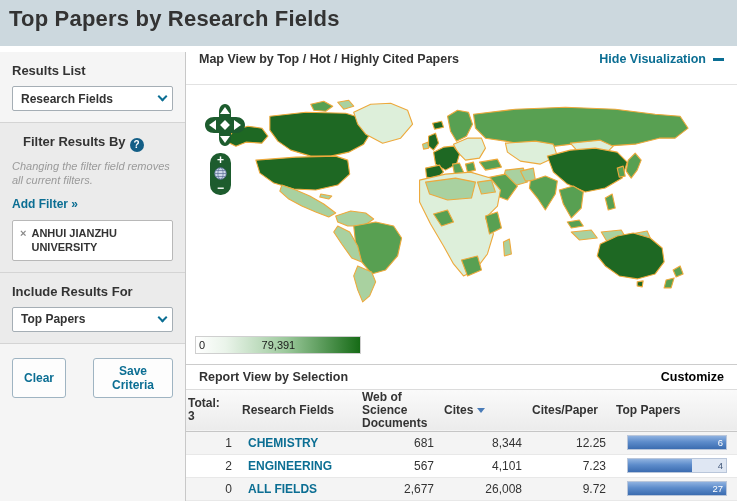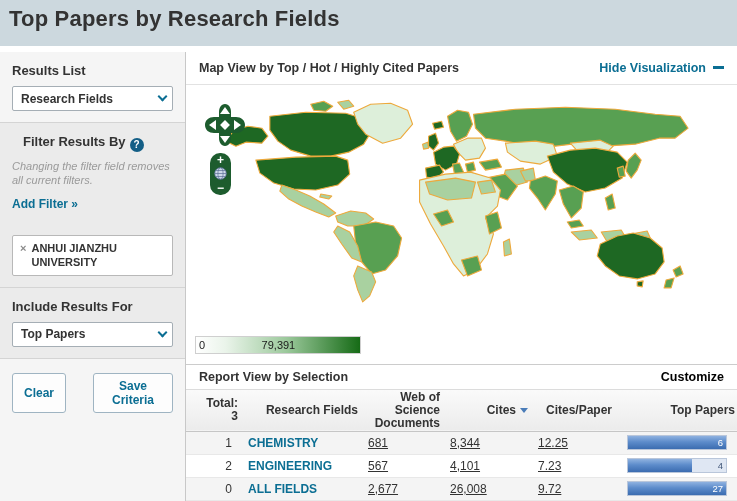--- a/index.html
+++ b/index.html
@@ -26,32 +26,32 @@
   .dropdown { height:25px; background:#fff; border:1px solid #a5aeb5; border-radius:2px;
               display:flex; align-items:center; justify-content:space-between;
               padding:0 6px 0 8px; cursor:pointer; }
   .dropdown .dd-text { font-size:12px; font-weight:bold; color:#333; }
   .chev { width:7px; height:7px; border-right:2px solid #0b6e93; border-bottom:2px solid #0b6e93;
           transform:rotate(45deg); margin-top:-4px; }
   .help-circle { display:inline-flex; align-items:center; justify-content:center;
                  width:14px; height:14px; border-radius:50%; background:#135e86; color:#fff;
                  font-size:10px; font-weight:bold; vertical-align:-2px; margin-left:4px; }
   .filter-note { font-size:11px; font-style:italic; color:#9a9a9a; line-height:1.35; margin:7px 0 6px; }
-  .add-filter { font-size:12px; font-weight:bold; color:#0b6e93; text-decoration:none; display:inline-block; margin-bottom:24px; cursor:pointer; }
+  .add-filter { font-size:12px; font-weight:bold; color:#0b6e93; text-decoration:none; display:inline-block; margin-bottom:9px; cursor:pointer; }
   .filter-tag { background:#fff; border:1px solid #b8b8b8; border-radius:2px; padding:5px 6px;
                 display:flex; align-items:flex-start; }
   .tag-x { color:#8a8a8a; font-size:11px; font-weight:bold; margin:1px 5px 0 1px; cursor:pointer; }
   .tag-text { font-size:11px; font-weight:bold; color:#333; line-height:1.3; }
   .btn-row { display:flex; gap:27px; padding-top:3px; }
   .btn { background:#fdfdfd; border:1px solid #9fb4c2; border-radius:3px; color:#0b6e93;
          font-size:12px; font-weight:bold; padding:5px 11px; cursor:pointer; }
 
   
   .map-header { height:34px; border-bottom:1px solid #e2e2e2; display:flex;
-                align-items:center; justify-content:space-between; padding:0 13px; }
+                align-items:flex-start; justify-content:space-between; padding:0 13px; }
   .map-title { font-size:12.5px; font-weight:bold; color:#333; }
   .hide-link { font-size:12.5px; font-weight:bold; color:#0b6e93; cursor:pointer; display:flex; align-items:center; }
   .minus-glyph { display:inline-block; width:11px; height:3px; background:#0b6e93; margin-left:7px; }
   .map-area { position:relative; height:292px; background:#fff; overflow:hidden; }
   .map-svg { position:absolute; left:0; top:0; }
 
   .pan-ctl { position:absolute; left:16px; top:18px; cursor:pointer; }
   .zoom-pill { position:absolute; left:24px; top:68px; width:21px; height:42px; background:#1d5c2e;
                border-radius:10px; display:flex; flex-direction:column; align-items:center;
                justify-content:space-between; padding:2px 0; cursor:pointer; }
@@ -64,27 +64,27 @@
 
   
   .report-header { height:26px; border-top:1px solid #cccccc; display:flex; align-items:center;
                    justify-content:space-between; padding:0 13px; }
   .report-title { font-size:12.5px; font-weight:bold; color:#333; }
   .customize-link { font-size:12.5px; font-weight:bold; color:#000000; cursor:pointer; }
 
   table.report { border-collapse:collapse; width:551px; table-layout:fixed; }
   table.report th { background:linear-gradient(#fafafa,#ebebeb); border-top:1px solid #dcdcdc;
                     border-bottom:1px solid #c6c6c6; font-size:12px; font-weight:bold; color:#333;
-                    text-align:right; vertical-align:middle; height:28px; line-height:13px; padding:1px 2px; }
+                    text-align:left; vertical-align:middle; height:28px; line-height:13px; padding:1px 2px; }
   th.sortable { color:#4a7cb8; cursor:pointer; }
   .sort-tri { display:inline-block; width:0; height:0; border-left:4px solid transparent;
               border-right:4px solid transparent; border-top:5px solid #4a7cb8; margin-left:4px; vertical-align:1px; }
   table.report td { font-size:12px; color:#333; height:23px; padding:0 8px; border-bottom:1px solid #e8e8e8; }
   tr.alt td { background:#f4f4f4; }
-  td.num { text-align:left;text-decoration:underline; }
+  td.num { text-align:right; }
   td.rank { text-align:right; padding-right:14px; }
   td.field a { color:#0b6e93; font-weight:bold; text-decoration:none; cursor:pointer; }
   .col-rank{width:54px}.col-field{width:120px}.col-wos{width:82px}.col-cites{width:88px}.col-cpp{width:84px}.col-top{width:123px}
 
   .bar { position:relative; width:100px; height:15px; margin-left:auto; margin-right:2px;
          background:#dfe7f3; border:1px solid #b9c6da; overflow:hidden; }
   .bar-fill { position:absolute; left:0; top:0; bottom:0;
               background:linear-gradient(#8fb2e0,#5d8ccb 45%,#3b6cb0); }
   .bar-num { position:absolute; right:3px; top:1px; font-size:9.5px; color:#fff; }
   .bar-num.on-track { color:#44597a; }

